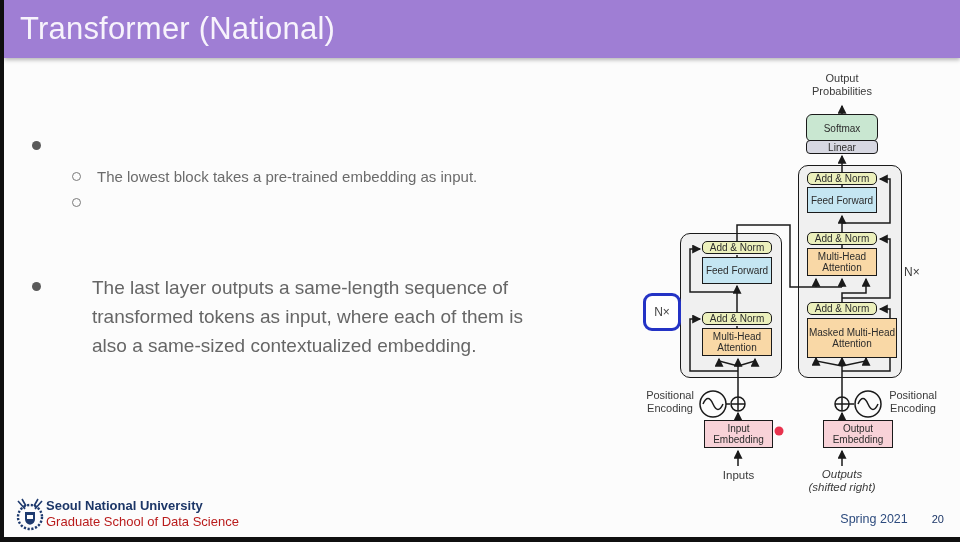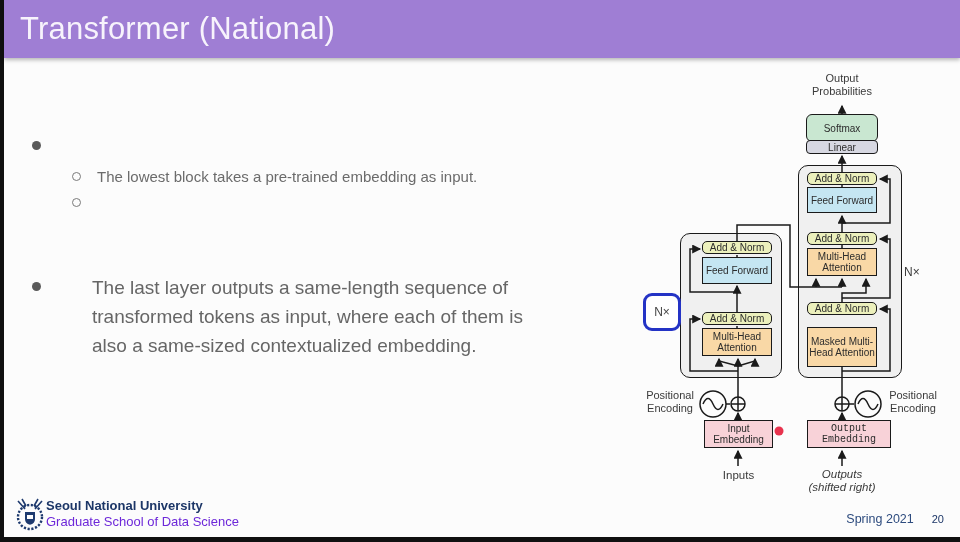--- a/index.html
+++ b/index.html
@@ -23,22 +23,22 @@
          box-sizing:border-box;z-index:1;}
   .dbox{position:absolute;border:1.4px solid #1a1a1a;border-radius:0;box-sizing:border-box;z-index:3;
         display:flex;align-items:center;justify-content:center;text-align:center;line-height:11px;}
   .dlabel{position:absolute;z-index:4;text-align:center;line-height:13px;font-size:11px;color:#3a3a3a;}
   .nx-high{position:absolute;left:3px;top:233px;width:38px;height:38px;border:3.5px solid var(--highlight-blue,#2433c5);
            border-radius:9px;background:#fff;box-sizing:border-box;z-index:4;display:flex;align-items:center;
            justify-content:center;font-size:12px;color:#444;}
   .nx-r{position:absolute;left:264px;top:205px;font-size:12px;color:#3a3a3a;z-index:4;}
   
   .f-uni{position:absolute;left:42px;top:498px;font-size:13px;font-weight:bold;color:var(--footer-navy,#1c3667);}
-  .f-school{position:absolute;left:42px;top:514px;font-size:13px;color:#6d28d9;}
-  .f-right{position:absolute;right:16px;top:512px;display:flex;gap:18px;align-items:baseline;}
+  .f-school{position:absolute;left:42px;top:514px;font-size:13px;color:#b91c1c;}
+  .f-right{position:absolute;right:16px;top:512px;display:flex;gap:24px;align-items:baseline;}
   .f-term{font-size:12.5px;color:#2d4b7e;}
   .f-page{font-size:11px;font-weight:normal;color:var(--footer-navy,#1c3667);}
   .logo{position:absolute;left:10px;top:497px;z-index:2;}
 </style>
 </head>
 <body>
 
 <div class="frame">
  <div class="slide">
 
@@ -127,41 +127,41 @@
     </div>
 
     <div class="dbox" style="left:166px;top:54px;width:72px;height:28px;border-radius:6px;background:var(--softmax);">Softmax</div>
     <div class="dbox" style="left:166px;top:80px;width:72px;height:14px;border-radius:4px;background:var(--linear);">Linear</div>
 
     <div class="dbox" style="left:167px;top:112px;width:70px;height:13px;border-radius:5px;background:var(--add-norm);">Add &amp; Norm</div>
     <div class="dbox" style="left:167px;top:127px;width:70px;height:26px;background:var(--feed-forward);">Feed Forward</div>
     <div class="dbox" style="left:167px;top:172px;width:70px;height:13px;border-radius:5px;background:var(--add-norm);">Add &amp; Norm</div>
     <div class="dbox" style="left:167px;top:188px;width:70px;height:28px;background:var(--attention);">Multi-Head Attention</div>
     <div class="dbox" style="left:167px;top:242px;width:70px;height:13px;border-radius:5px;background:var(--add-norm);">Add &amp; Norm</div>
-    <div class="dbox" style="left:167px;top:267px;width:70px;height:40px;background:var(--attention);">Masked Multi-Head Attention</div>
+    <div class="dbox" style="left:167px;top:258px;width:90px;height:40px;background:var(--attention);">Masked Multi-Head Attention</div>
 
     <div class="dbox" style="left:62px;top:181px;width:70px;height:13px;border-radius:5px;background:var(--add-norm);">Add &amp; Norm</div>
     <div class="dbox" style="left:62px;top:197px;width:70px;height:27px;background:var(--feed-forward);">Feed Forward</div>
     <div class="dbox" style="left:62px;top:252px;width:70px;height:13px;border-radius:5px;background:var(--add-norm);">Add &amp; Norm</div>
     <div class="dbox" style="left:62px;top:268px;width:70px;height:28px;background:var(--attention);">Multi-Head Attention</div>
 
     <div class="nx-high">N×</div>
     <div class="nx-r">N×</div>
 
     <div class="dlabel" style="left:2px;top:329px;width:56px;">
       <div>Positional</div>
       <div>Encoding</div>
     </div>
     <div class="dlabel" style="left:244px;top:329px;width:58px;">
       <div>Positional</div>
       <div>Encoding</div>
     </div>
 
     <div class="dbox" style="left:64px;top:360px;width:69px;height:28px;background:var(--embedding);">Input Embedding</div>
-    <div class="dbox" style="left:167px;top:360px;width:84px;height:28px;background:var(--embedding);font-family:Liberation Mono, monospace;">Output Embedding</div>
+    <div class="dbox" style="left:183px;top:360px;width:70px;height:28px;background:var(--embedding);">Output Embedding</div>
 
     <div class="dlabel" style="left:64px;top:409px;width:69px;font-size:11.5px;">Inputs</div>
     <div class="dlabel" style="left:158px;top:408px;width:88px;font-size:11.5px;font-style:italic;">
       <div>Outputs</div>
       <div>(shifted right)</div>
     </div>
   </div>
 
   <svg class="logo" width="32" height="36" viewBox="0 0 32 36">
     <circle cx="16" cy="20" r="12" fill="none" stroke="#1e3a6e" stroke-width="2.4" stroke-dasharray="2.2,1.6"></circle>

